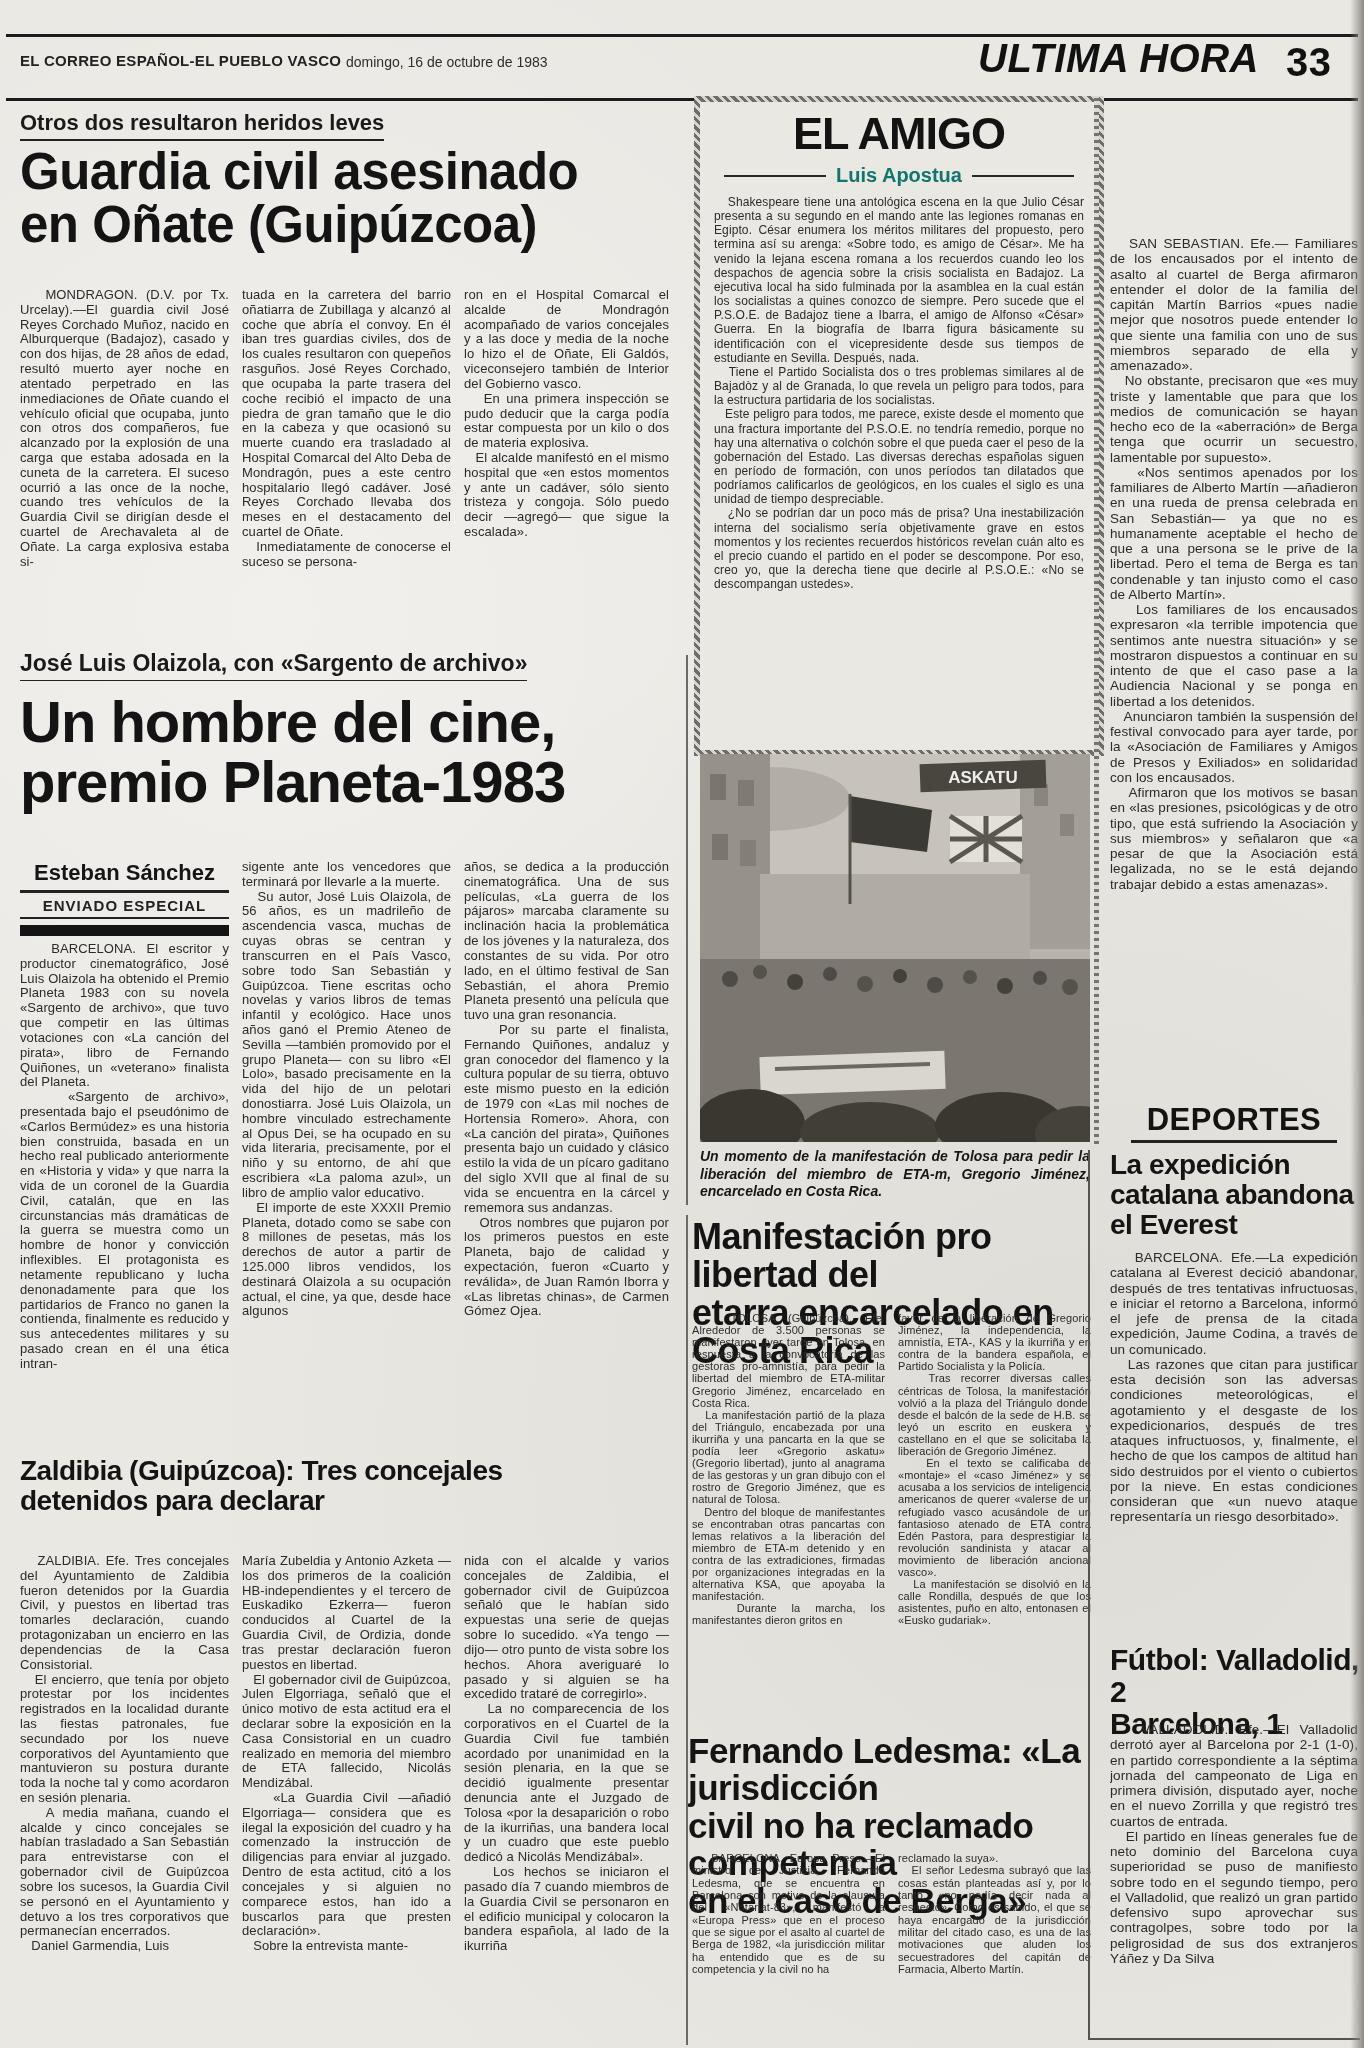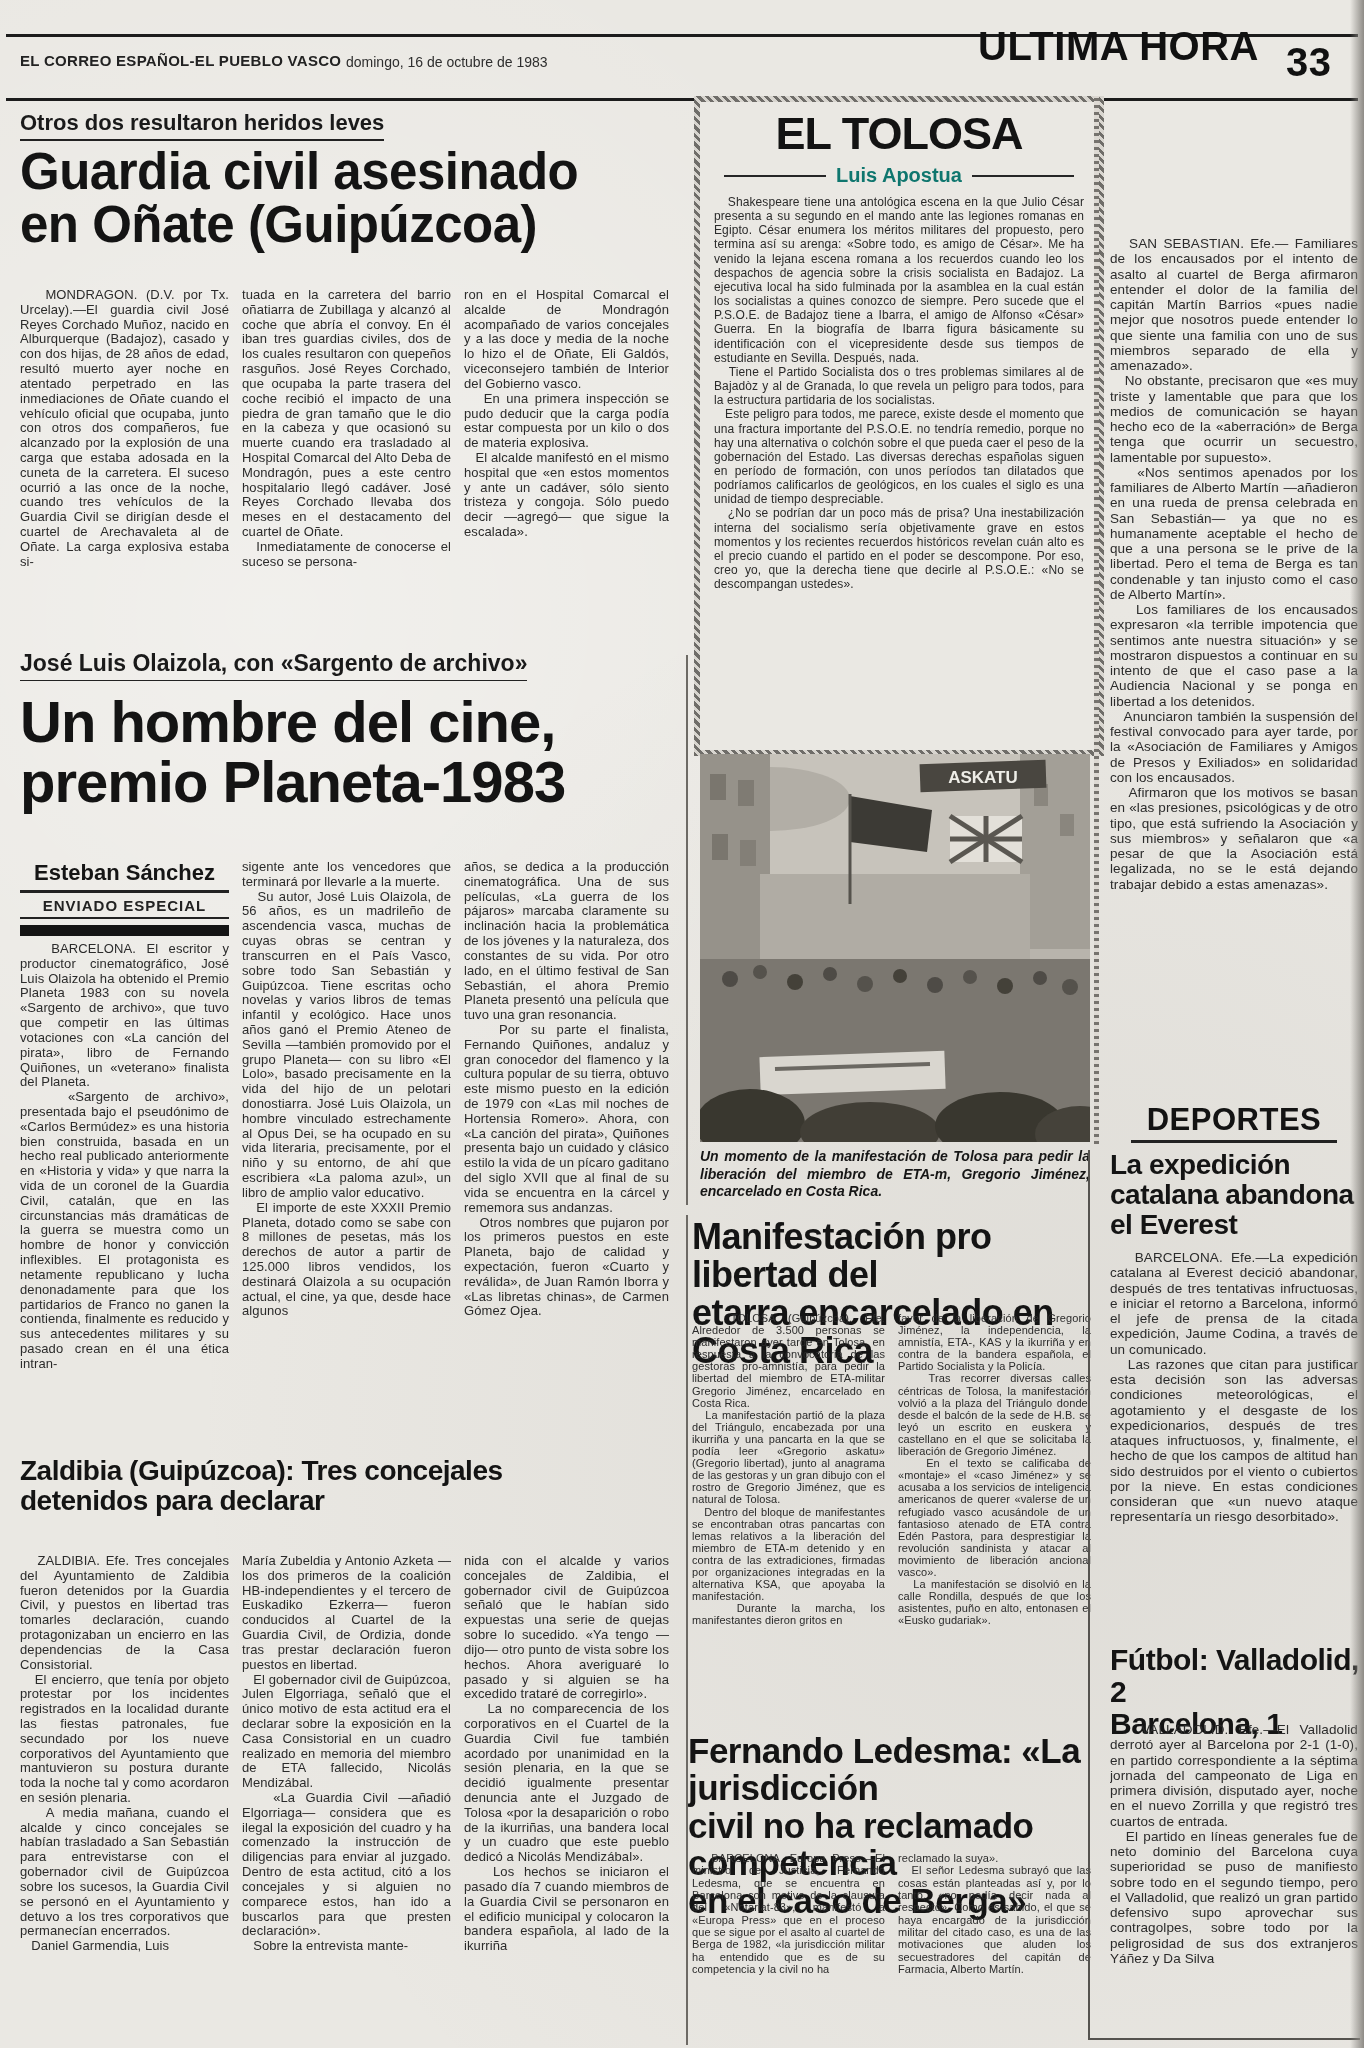--- a/index.html
+++ b/index.html
@@ -31,36 +31,36 @@
   .edge{background:linear-gradient(90deg,transparent,#8e8b86);}
 </style>
 </head>
 <body>
 
 <div id="page">
 
   <div class="abs rule" style="left:6px;top:34px;width:1352px;height:3px;"></div>
   <div class="abs masthead-small" style="left:20px;top:52px;">EL CORREO ESPAÑOL-EL PUEBLO VASCO</div>
   <div class="abs masthead-date" style="left:346px;top:54px;">domingo, 16 de octubre de 1983</div>
-  <div class="abs bigsec" style="left:978px;top:24px;">ULTIMA HORA</div>
+  <div class="abs bigsec" style="left:978px;top:36px;font-style:italic;">ULTIMA HORA</div>
   <div class="abs bigsec" style="left:1286px;top:40px;">33</div>
   <div class="abs rule" style="left:6px;top:98px;width:1352px;height:3px;"></div>
 
   <div class="abs headline" style="left:20px;top:146px;width:650px;font-size:51px;line-height:1.03;">Guardia civil asesinado
 en Oñate (Guipúzcoa)</div>
   <div class="abs kicker" style="left:20px;top:110px;">Otros dos resultaron heridos leves</div>
   <div class="abs body" style="left:20px;top:288px;width:209px;height:356px;">   MONDRAGON. (D.V. por Tx. Urcelay).—El guardia civil José Reyes Corchado Muñoz, nacido en Alburquerque (Badajoz), casado y con dos hijas, de 28 años de edad, resultó muerto ayer noche en atentado perpetrado en las inmediaciones de Oñate cuando el vehículo oficial que ocupaba, junto con otros dos compañeros, fue alcanzado por la explosión de una carga que estaba adosada en la cuneta de la carretera. El suceso ocurrió a las once de la noche, cuando tres vehículos de la Guardia Civil se dirigían desde el cuartel de Arechavaleta al de Oñate. La carga explosiva estaba si-</div>
   <div class="abs body" style="left:242px;top:288px;width:209px;height:356px;">tuada en la carretera del barrio oñatiarra de Zubillaga y alcanzó al coche que abría el convoy. En él iban tres guardias civiles, dos de los cuales resultaron con quepeños rasguños. José Reyes Corchado, que ocupaba la parte trasera del coche recibió el impacto de una piedra de gran tamaño que le dio en la cabeza y que ocasionó su muerte cuando era trasladado al Hospital Comarcal del Alto Deba de Mondragón, pues a este centro hospitalario llegó cadáver. José Reyes Corchado llevaba dos meses en el destacamento del cuartel de Oñate.
    Inmediatamente de conocerse el suceso se persona-</div>
   <div class="abs body" style="left:464px;top:288px;width:205px;height:356px;">ron en el Hospital Comarcal el alcalde de Mondragón acompañado de varios concejales y a las doce y media de la noche lo hizo el de Oñate, Eli Galdós, viceconsejero también de Interior del Gobierno vasco.
    En una primera inspección se pudo deducir que la carga podía estar compuesta por un kilo o dos de materia explosiva.
    El alcalde manifestó en el mismo hospital que «en estos momentos y ante un cadáver, sólo siento tristeza y congoja. Sólo puedo decir —agregó— que sigue la escalada».</div>
 
   <div class="abs amigo-box" style="left:694px;top:96px;width:370px;height:638px;">
-    <div class="amigo-title">EL TOLOSA</div>
+    <div class="amigo-title">EL AMIGO</div>
     <div class="byrow">
       <div class="hl"></div>
       <div class="nm">Luis Apostua</div>
       <div class="hl"></div>
     </div>
     <div class="body" style="font-size:12px;line-height:1.18;height:520px;">   Shakespeare tiene una antológica escena en la que Julio César presenta a su segundo en el mando ante las legiones romanas en Egipto. César enumera los méritos militares del propuesto, pero termina así su arenga: «Sobre todo, es amigo de César». Me ha venido la lejana escena romana a los recuerdos cuando leo los despachos de agencia sobre la crisis socialista en Badajoz. La ejecutiva local ha sido fulminada por la asamblea en la cual están los socialistas a quines conozco de siempre. Pero sucede que el P.S.O.E. de Badajoz tiene a Ibarra, el amigo de Alfonso «César» Guerra. En la biografía de Ibarra figura básicamente su identificación con el vicepresidente desde sus tiempos de estudiante en Sevilla. Después, nada.
    Tiene el Partido Socialista dos o tres problemas similares al de Bajadòz y al de Granada, lo que revela un peligro para todos, para la estructura partidaria de los socialistas.
    Este peligro para todos, me parece, existe desde el momento que una fractura importante del P.S.O.E. no tendría remedio, porque no hay una alternativa o colchón sobre el que pueda caer el peso de la gobernación del Estado. Las diversas derechas españolas siguen en período de formación, con unos períodos tan dilatados que podríamos calificarlos de geológicos, en los cuales el siglo es una unidad de tiempo despreciable.
    ¿No se podrían dar un poco más de prisa? Una inestabilización interna del socialismo sería objetivamente grave en estos momentos y los recientes recuerdos históricos revelan cuán alto es el precio cuando el partido en el poder se descompone. Por eso, creo yo, que la derecha tiene que decirle al P.S.O.E.: «No se descompangan ustedes».</div>
   </div>

